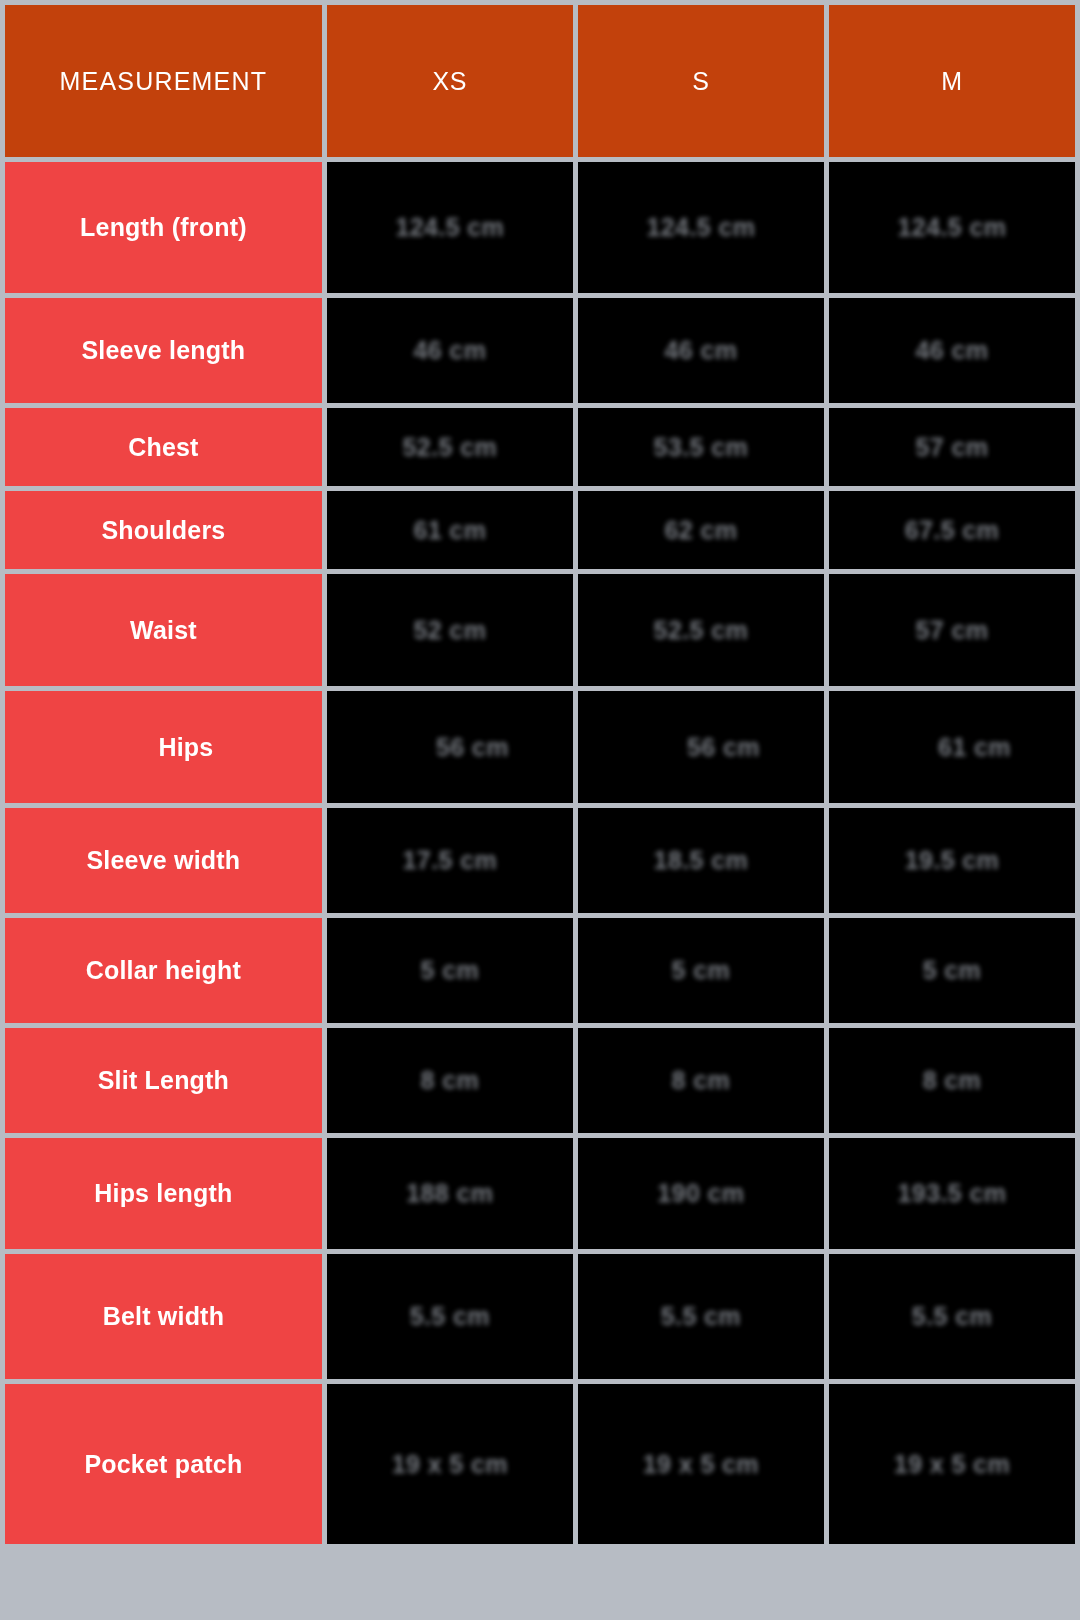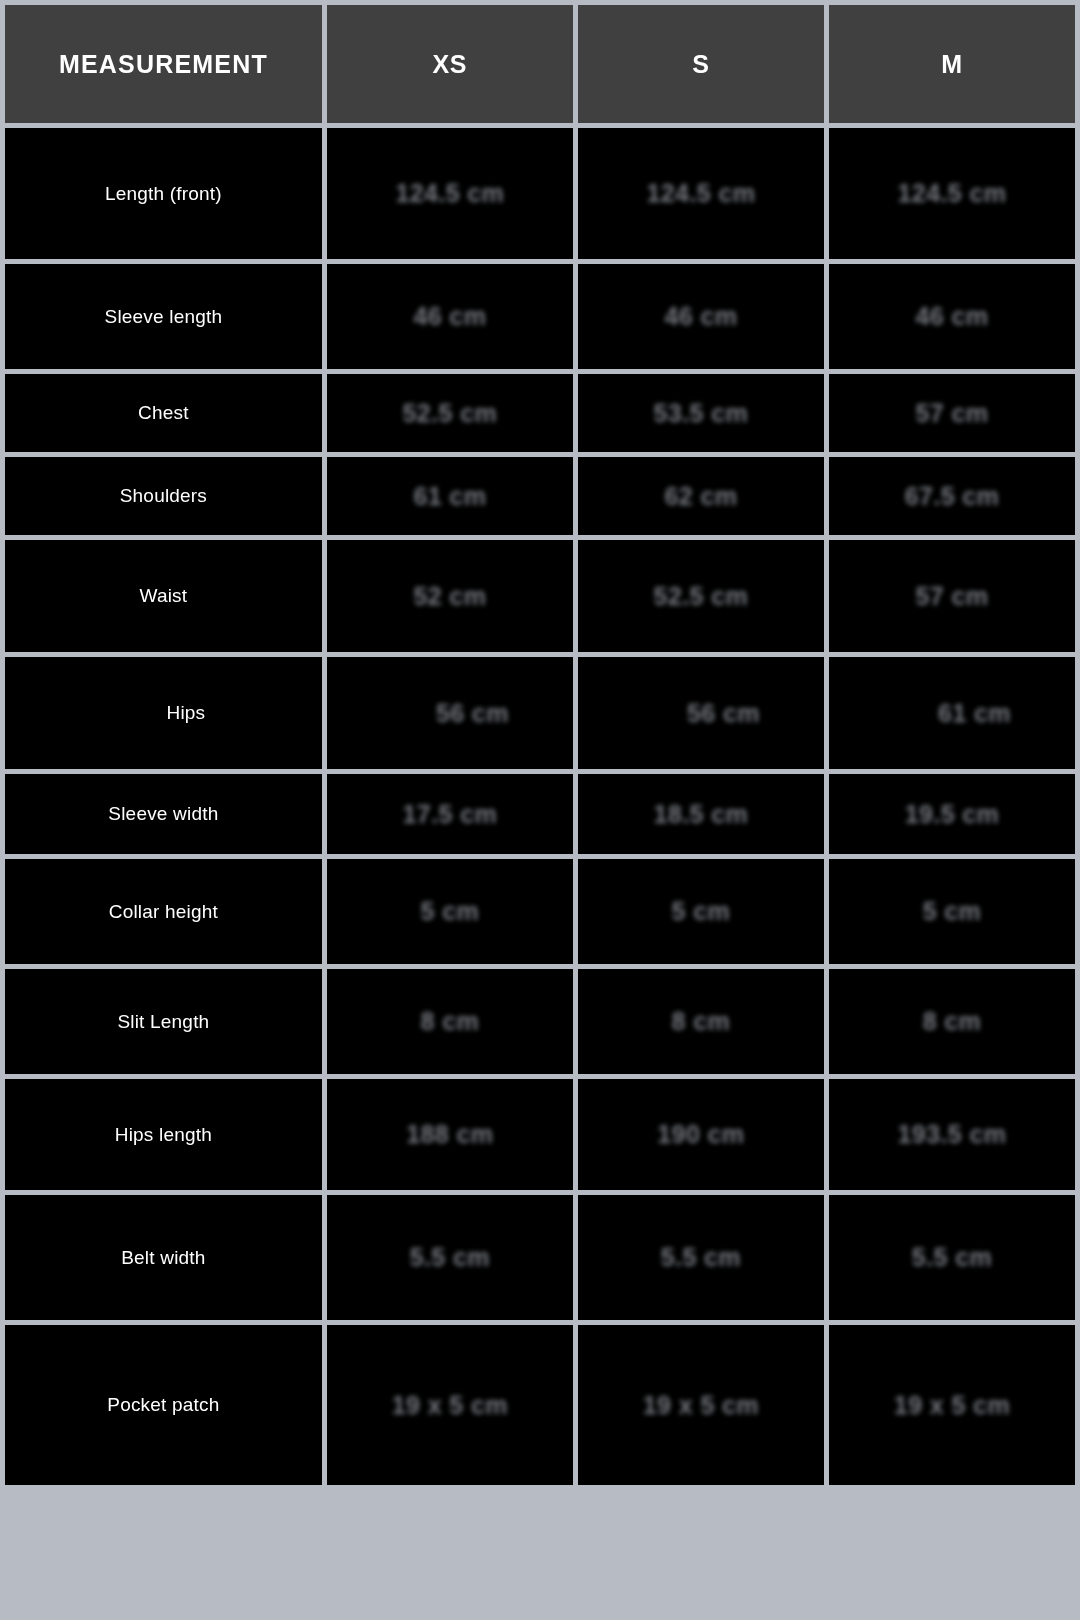--- a/index.html
+++ b/index.html
@@ -38,38 +38,38 @@
   th, td {
     margin: 0;
     padding: 0;
     text-align: center;
     vertical-align: middle;
     box-sizing: border-box;
   }
 
   
   thead th {
-    background: #404040;
+    background: #c2410c;
     color: #ffffff;
-    height: 118px;
+    height: 152px;
+    font-size: 25px;
+    font-weight: 400;
+    letter-spacing: 0.6px;
+  }
+  thead th.measurement-head {
+    font-size: 25px;
+    letter-spacing: 1.2px;
+  }
+
+  
+  td.row-label {
+    background: #ef4444;
+    color: #ffffff;
     font-size: 25px;
     font-weight: 700;
-    letter-spacing: 0.6px;
-  }
-  thead th.measurement-head {
-    font-size: 25px;
-    letter-spacing: 1.2px;
-  }
-
-  
-  td.row-label {
-    background: #000000;
-    color: #ffffff;
-    font-size: 19px;
-    font-weight: 400;
     letter-spacing: 0.2px;
   }
 
   
   td.value-cell {
     background: #000000;
     color: #7b7f86;
     font-size: 25px;
     font-weight: 700;
     letter-spacing: 0.4px;
@@ -81,21 +81,21 @@
     opacity: 0.95;
   }
 
   
   tr.r-0 td { height: 131px; }
   tr.r-1 td { height: 105px; }
   tr.r-2 td { height: 78px; }
   tr.r-3 td { height: 78px; }
   tr.r-4 td { height: 112px; margin-top: 36px; }
   tr.r-5 td { height: 112px; padding-left: 45px; }
-  tr.r-6 td { height: 80px; }
+  tr.r-6 td { height: 105px; }
   tr.r-7 td { height: 105px; }
   tr.r-8 td { height: 105px; }
   tr.r-9 td { height: 111px; }
   tr.r-10 td { height: 125px; }
   tr.r-11 td { height: 160px; }
 </style>
 </head>
 <body>
 
 <div class="size-chart">

